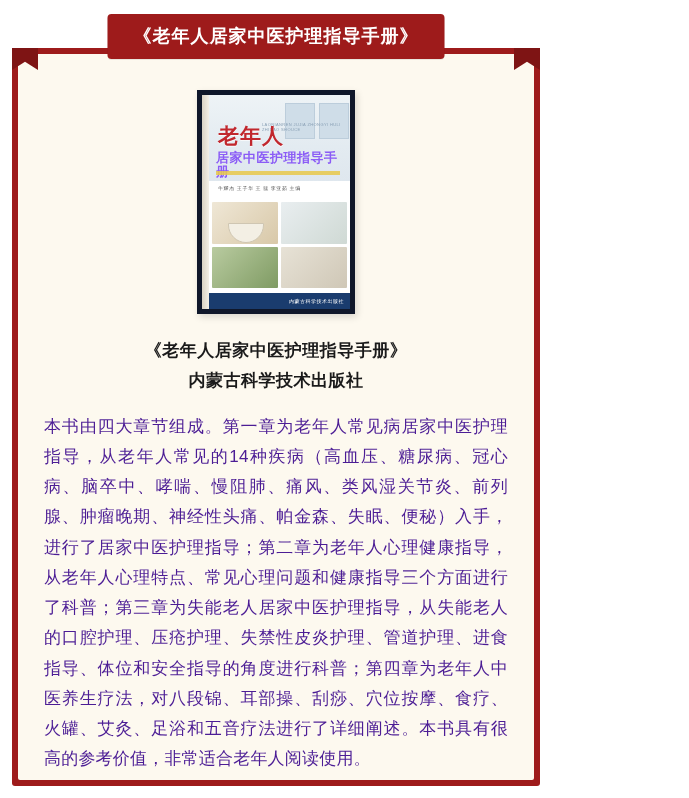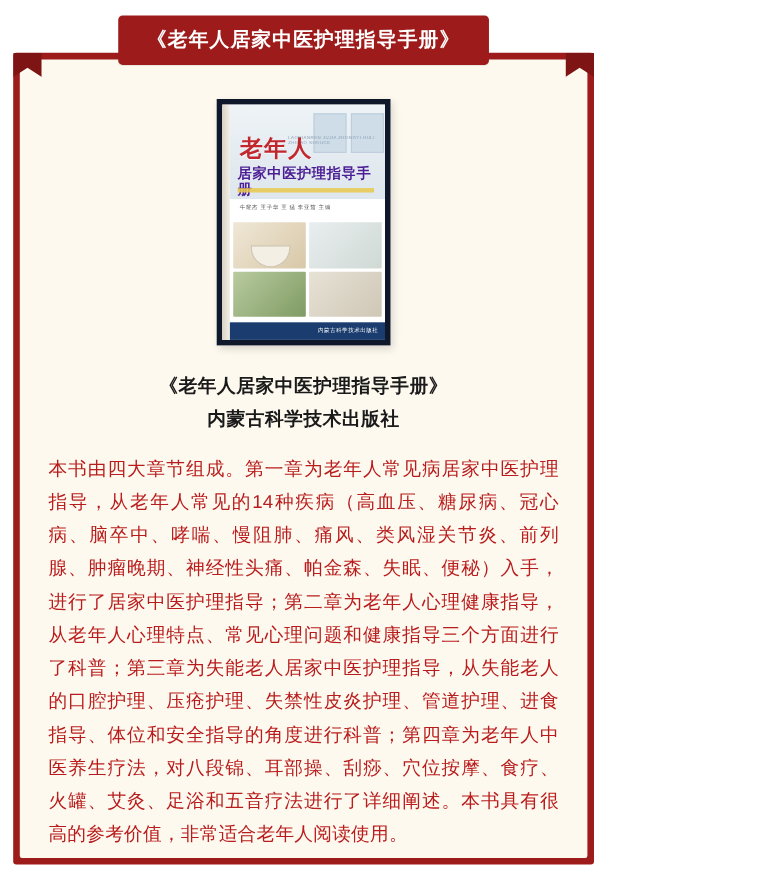--- a/index.html
+++ b/index.html
@@ -129,21 +129,21 @@
     font-size: 21px;
     font-weight: bold;
     letter-spacing: 1px;
     line-height: 1;
     text-shadow: 0 1px 0 rgba(255,255,255,0.7);
   }
   .book .title-sub {
     position: absolute;
     left: 14px;
     top: 56px;
-    color: #4c1d95;
+    color: #8b5cf6;
     font-size: 13px;
     font-weight: bold;
     letter-spacing: 0.5px;
     line-height: 1.1;
   }
   .book .pinyin {
     position: absolute;
     left: 60px;
     top: 27px;
     color: #8aa0b5;
@@ -219,21 +219,21 @@
     font-weight: bold;
     line-height: 1.75;
     letter-spacing: 0.5px;
   }
 
   
   .body-text {
     margin-top: 16px;
     font-size: 17px;
     line-height: 1.78;
-    color: #b91c1c;
+    color: #4c1d95;
     text-align: justify;
     text-justify: inter-ideograph;
     letter-spacing: 0.2px;
   }
 </style>
 </head>
 <body>
 
 <div class="page">
 

